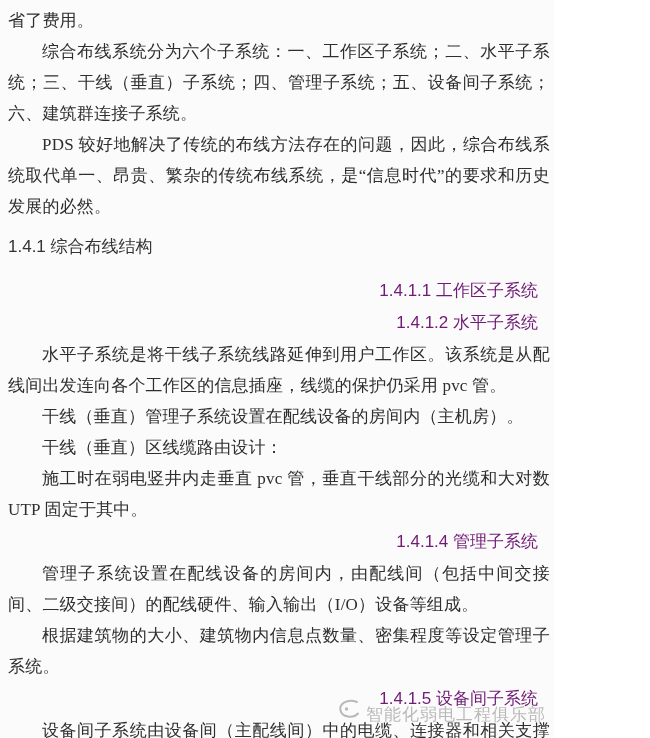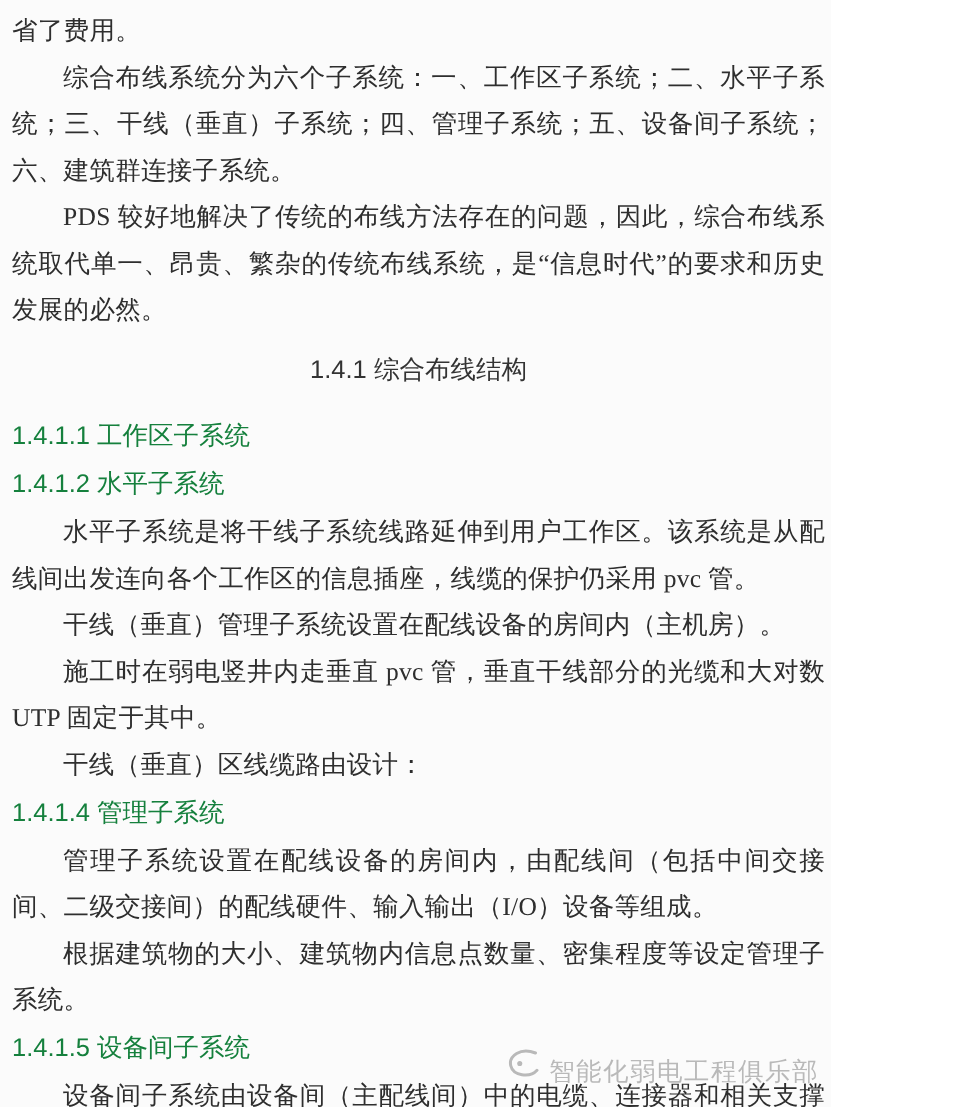--- a/index.html
+++ b/index.html
@@ -23,29 +23,29 @@
     letter-spacing: 0.2px;
   }
   .cont { text-indent: 0; }
   .h1 {
     margin: 9px 0 13px 0;
     line-height: 31px;
     font-family: "Liberation Sans", "DejaVu Sans", sans-serif;
     font-size: 17px;
     font-weight: normal;
     color: #333333;
-    text-align: center;
   }
   .h2 {
-    margin: 1px 0;
+    margin: 1px 12px;
     line-height: 31px;
     font-family: "Liberation Sans", "DejaVu Sans", sans-serif;
     font-size: 17px;
     font-weight: normal;
-    color: #15803d;
+    color: #701a75;
+    text-align: right;
   }
   .watermark {
     position: absolute;
     top: 697px;
     right: 8px;
     display: flex;
     align-items: flex-end;
     gap: 3px;
     color: #b2b2b2;
     opacity: 0.9;
@@ -67,22 +67,22 @@
   <p class="para">PDS 较好地解决了传统的布线方法存在的问题，因此，综合布线系统取代单一、昂贵、繁杂的传统布线系统，是“信息时代”的要求和历史发展的必然。</p>
 
   <h3 class="h1">1.4.1 综合布线结构</h3>
 
   <h4 class="h2">1.4.1.1 工作区子系统</h4>
 
   <h4 class="h2">1.4.1.2 水平子系统</h4>
   <p class="para">水平子系统是将干线子系统线路延伸到用户工作区。该系统是从配线间出发连向各个工作区的信息插座，线缆的保护仍采用 pvc 管。</p>
 
   <p class="para">干线（垂直）管理子系统设置在配线设备的房间内（主机房）。</p>
+  <p class="para">干线（垂直）区线缆路由设计：</p>
   <p class="para">施工时在弱电竖井内走垂直 pvc 管，垂直干线部分的光缆和大对数 UTP 固定于其中。</p>
-  <p class="para">干线（垂直）区线缆路由设计：</p>
 
   <h4 class="h2">1.4.1.4 管理子系统</h4>
   <p class="para">管理子系统设置在配线设备的房间内，由配线间（包括中间交接间、二级交接间）的配线硬件、输入输出（I/O）设备等组成。</p>
   <p class="para">根据建筑物的大小、建筑物内信息点数量、密集程度等设定管理子系统。</p>
 
   <h4 class="h2">1.4.1.5 设备间子系统</h4>
   <p class="para">设备间子系统由设备间（主配线间）中的电缆、连接器和相关支撑硬件组成，它把公共系统设备的各种不同设备互连起来。该子系统将中继线交叉连接处和布线交叉处与公共系统设备连接起来。拟使用网管机房为主配线间。</p>
 
   <div class="watermark">
     <span class="logo">

